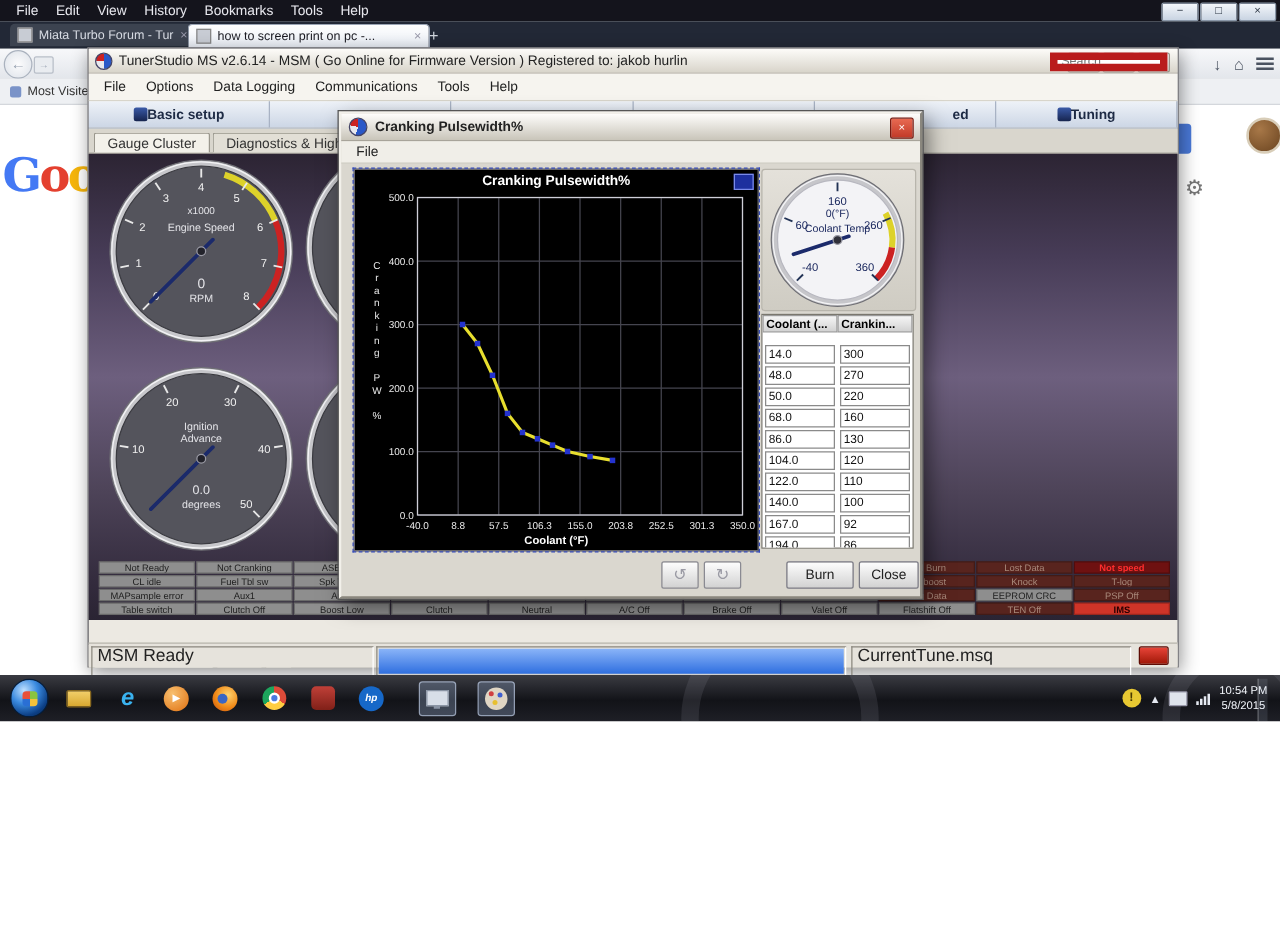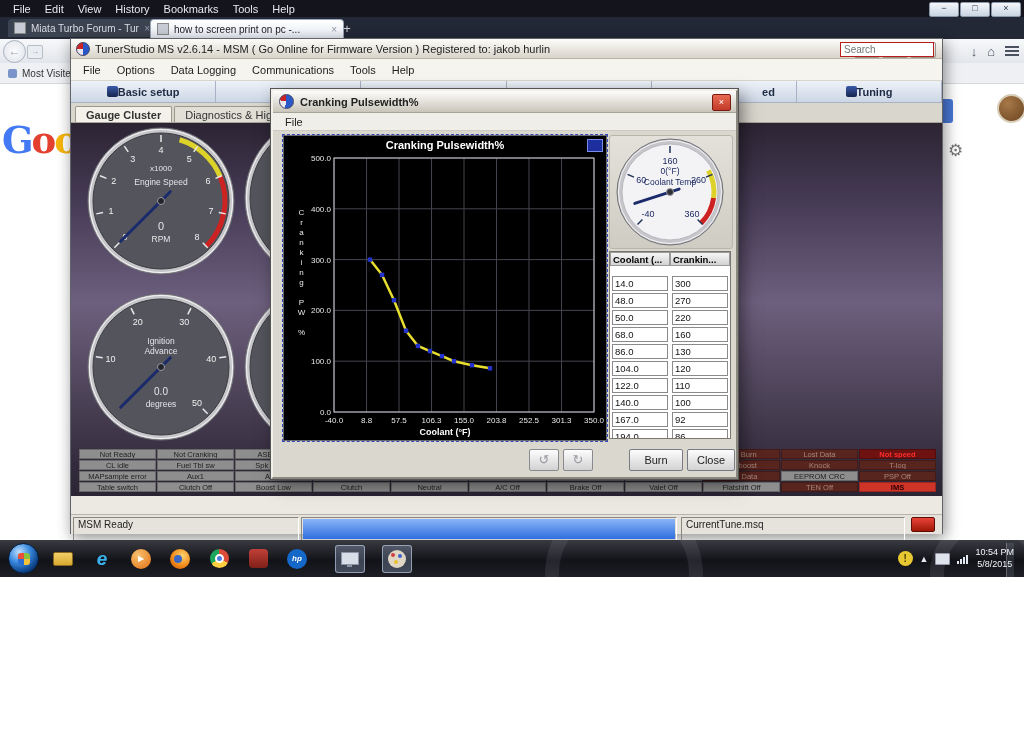--- a/index.html
+++ b/index.html
@@ -57,54 +57,54 @@
                display:flex;align-items:center;padding-left:5px;gap:5px}
   .ts-app-ico{width:12px;height:12px;border-radius:50%;flex:none;
               background:conic-gradient(#2a58c8 0 50%,#e8e8ee 0 75%,#cc2222 0 100%);border:1px solid #446}
   .ts-title{font-size:11px;color:#222;white-space:nowrap}
   .ts-winbtns{position:absolute;right:6px;top:3px;display:flex;gap:2px}
   .ts-wb{width:24px;height:14px;background:linear-gradient(#fbfbfb,#cfcbc1);border:1px solid #98948a;
          border-radius:2px;font-size:9px;line-height:12px;text-align:center;color:#333}
   .ts-menubar{position:absolute;left:0;top:20px;width:100%;height:22px;box-sizing:border-box;background:#f6f4ef;
               border-bottom:1px solid #d8d5cb;display:flex;align-items:center;padding-left:4px}
   .ts-menubar .menu-item{font-size:11px;color:#222;padding:0 8px}
-  .ts-search{position:absolute;right:8px;top:3px;width:94px;height:15px;border:1px solid #b91c1c;
+  .ts-search{position:absolute;right:8px;top:3px;width:94px;height:15px;border:6px solid #b91c1c;
              font-size:10px;padding:0 3px;background:#fff;color:#555;font-family:"Liberation Sans",sans-serif;box-sizing:border-box}
   .ts-toolbar{position:absolute;left:0;top:42px;width:100%;height:22px;box-sizing:border-box;
               background:linear-gradient(#eef2f8,#ccd6e5);border-bottom:1px solid #a8b2c2;display:flex}
   .tool-seg{flex:1;display:flex;align-items:center;justify-content:center;gap:0;
             border-right:1px solid #a8b2c4;font-size:11px;font-weight:bold;color:#1d2a44;overflow:hidden}
   .tool-ico{width:11px;height:11px;background:linear-gradient(#3a5aa8,#16244e);border-radius:2px;flex:none}
   .pfrag{margin-left:62%}
   .ts-tabs{position:absolute;left:0;top:64px;width:100%;height:20px;box-sizing:border-box;background:#d9d6cd;
            border-bottom:1px solid #a8a59b;display:flex;align-items:flex-end;padding-left:4px;gap:2px}
   .ts-tab{font-size:11px;padding:2px 10px 1px;border:1px solid #9a978d;border-bottom:none;background:#e2dfd6;
           color:#333;border-radius:2px 2px 0 0;white-space:nowrap}
-  .ts-tab.active{background:#f3f1ea;font-weight:bold}
+  .ts-tab.active{background:#f3f1ea;font-weight:normal}
   .dash{position:absolute;left:0;top:84px;width:871px;height:373px;overflow:hidden;
         background:linear-gradient(180deg,#2c2433 0%,#473c57 22%,#6d5f7e 48%,#4e4459 72%,#332b3d 92%,#2a2433 100%)}
   svg.gauge{position:absolute}
   .ind-grid{position:absolute;left:8px;top:326px;width:857px;display:grid;
             grid-template-columns:repeat(11,1fr);gap:1px}
   .ind{height:10px;font-size:7.5px;display:flex;align-items:center;justify-content:center;overflow:hidden;
        white-space:nowrap;border:1px solid rgba(0,0,0,.25);box-sizing:border-box}
   .ind.gray{background:#8e8e8e;color:#1e1e1e}
   .ind.dark{background:#58241e;color:#a8887a}
   .ind.alert{background:#6e1111;color:#ff2d2d;font-weight:bold}
   .ind.red{background:#cf3428;color:#2a0000;font-weight:bold}
   .ts-bottomtabs{position:absolute;left:0;top:477px;width:100%;height:18px;box-sizing:border-box;background:#d6d3ca;
                  border-top:1px solid #b4b1a8;display:flex;align-items:flex-end;padding-left:4px;gap:2px}
   .bt-tab{font-size:10px;padding:1px 8px 0;border:1px solid #9a978d;border-bottom:none;background:#e0ddd4;
           height:14px;box-sizing:border-box;border-radius:2px 2px 0 0}
   .bt-tab.active{background:#f6f4ee;font-weight:bold}
   .bt-icon-tab{width:22px;height:14px;border:1px solid #9a978d;border-bottom:none;background:#e0ddd4;
                display:flex;align-items:center;justify-content:center;box-sizing:border-box}
   .mini-page{width:8px;height:9px;background:#fff;border:1px solid #888}
   .ts-status{position:absolute;left:0;top:475px;width:100%;height:19px;background:#e6e3dc;border-top:1px solid #b8b5ac}
-  .sunk{position:absolute;height:24px;border:1px solid;border-color:#8a877e #fff #fff #8a877e;font-size:10px;
+  .sunk{position:absolute;height:24px;border:1px solid;border-color:#8a877e #fff #fff #8a877e;font-size:14px;
         padding:0 4px;line-height:13px;color:#222;box-sizing:border-box;overflow:hidden;white-space:nowrap}
   .pfill{position:absolute;left:1px;top:1px;right:1px;bottom:1px;background:linear-gradient(#8ab4f8,#2f6fe0)}
   .led{position:absolute;left:840px;top:2px;width:22px;height:13px;background:linear-gradient(#e84438,#a01808);
        border:1px solid #5e0c04;border-radius:2px}
 
   
   .dlg{position:absolute;left:200px;top:50px;width:467px;height:390px;background:#dad7cf;
        border:2px solid;border-color:#f2f0ea #8a877e #8a877e #f2f0ea;outline:1px solid #555;
        box-shadow:4px 6px 16px rgba(0,0,0,.5);z-index:5;box-sizing:border-box}
   .dlg-titlebar{position:absolute;left:0;top:0;width:100%;height:22px;box-sizing:border-box;

